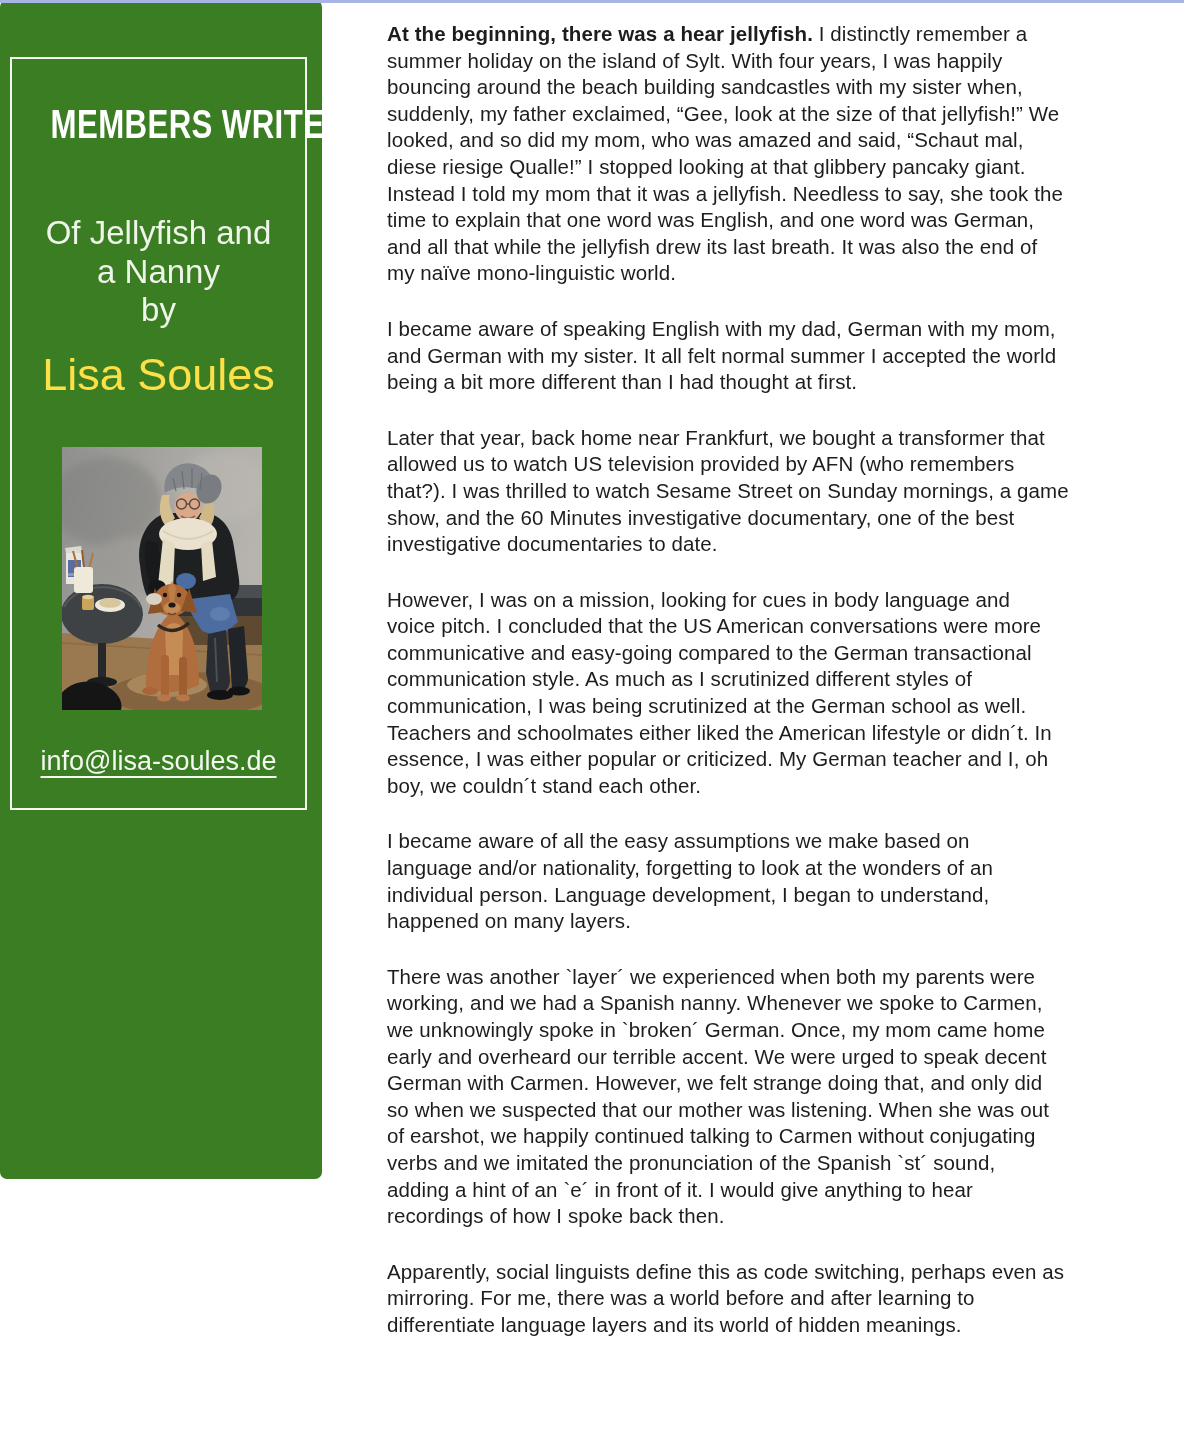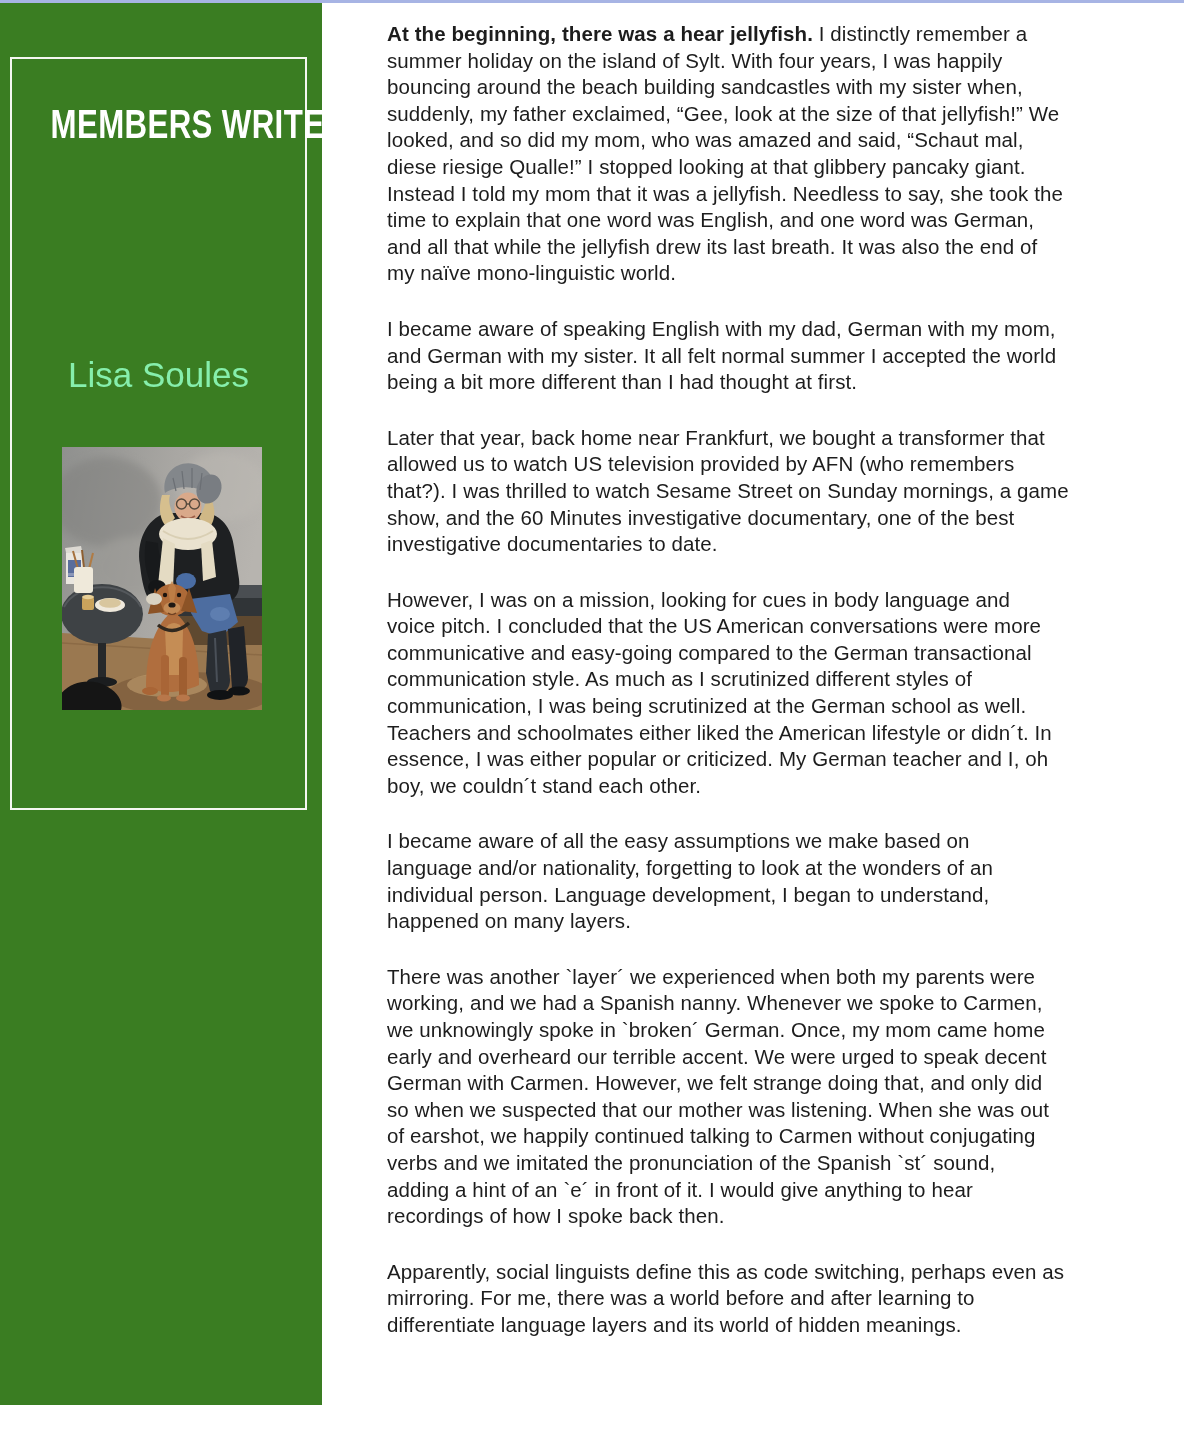--- a/index.html
+++ b/index.html
@@ -3,38 +3,38 @@
 <meta charset="utf-8">
 <style>
   html,body{margin:0;padding:0;background:#ffffff;}
   .page{
     position:relative; width:1184px; height:1451px; overflow:hidden;
     background:#ffffff;
     font-family:"Liberation Sans","DejaVu Sans",sans-serif;
   }
   .top-strip{position:absolute;left:0;top:0;width:100%;height:3px;z-index:5;}
   
-  .sidebar{position:absolute;left:0;top:0;width:322px;height:1405px;}
+  .sidebar{position:absolute;left:0;top:0;width:322px;height:1179px;border-radius:7px;}
   .sidebar-frame{
     position:absolute;left:10px;top:57px;width:297px;height:753px;
     border:2px solid #f4f7f1;box-sizing:border-box;
   }
   .sb-heading{
     position:absolute;left:0;right:0;top:45px;margin:0;
     text-align:center;color:#ffffff;font-size:40px;font-weight:bold;line-height:40px;
   }
   .sb-heading-inner{display:inline-block;transform:scaleX(0.78);transform-origin:center;white-space:nowrap;letter-spacing:0.5px;}
   .sb-title{
     position:absolute;left:0;right:0;top:155px;
     text-align:center;color:#eff5ea;font-size:33px;line-height:38.5px;
     white-space:pre-line;font-weight:400;
   }
   .sb-author{
     position:absolute;left:0;right:0;top:296px;
-    text-align:center;color:#86efac;font-size:35px;line-height:40px;font-weight:400;
+    text-align:center;color:#fde047;font-size:45px;line-height:40px;font-weight:400;
   }
   .sb-photo{position:absolute;left:50px;top:388px;width:200px;height:263px;overflow:hidden;}
   .sb-photo svg{display:block;width:100%;height:100%;}
   .sb-email{
     position:absolute;left:0;right:0;top:686px;
     text-align:center;color:#f3f8f0;font-size:27px;line-height:32px;
     text-decoration:underline;text-underline-offset:6px;text-decoration-thickness:1.5px;
     cursor:pointer;
   }
   
@@ -48,20 +48,23 @@
 </style>
 </head>
 <body>
 
 <div class="page" style="background: rgb(255, 255, 255);">
   <div class="top-strip" style="background: rgb(167, 180, 228);"></div>
 
   <aside class="sidebar" style="background: rgb(58, 125, 34);">
     <div class="sidebar-frame">
       <h1 class="sb-heading"><span class="sb-heading-inner">MEMBERS WRITE</span></h1>
+      <div class="sb-title">Of Jellyfish and
+a Nanny
+by</div>
       <div class="sb-author">Lisa Soules</div>
 
       <div class="sb-photo">
         <svg viewBox="0 0 200 263" preserveAspectRatio="none" aria-hidden="true">
           <defs>
             <linearGradient id="gWall" x1="0" y1="0" x2="1" y2="0.25">
               <stop offset="0" stop-color="#8f908e"></stop>
               <stop offset="0.55" stop-color="#a9a7a3"></stop>
               <stop offset="1" stop-color="#b7b4af"></stop>
             </linearGradient>
@@ -145,20 +148,21 @@
           <circle cx="117" cy="148" r="2.2" fill="#1c140e"></circle>
           <ellipse cx="92" cy="152" rx="8" ry="6" fill="#d9d2c2"></ellipse>
           <rect x="99" y="208" width="8" height="42" rx="3.5" fill="#a96536"></rect>
           <rect x="117" y="210" width="8" height="40" rx="3.5" fill="#9f5e30"></rect>
           <ellipse cx="102" cy="251" rx="7" ry="3.5" fill="#b8774a"></ellipse>
           <ellipse cx="121" cy="251" rx="7" ry="3.5" fill="#b8774a"></ellipse>
           <ellipse cx="88" cy="244" rx="8" ry="4" fill="#a96536"></ellipse>
         </svg>
       </div>
 
+      <a class="sb-email">info@lisa-soules.de</a>
     </div>
   </aside>
 
   <main class="article">
     <p class="para"><strong>At the beginning, there was a hear jellyfish.</strong> <span class="lines">I distinctly remember a
 summer holiday on the island of Sylt. With four years, I was happily
 bouncing around the beach building sandcastles with my sister when,
 suddenly, my father exclaimed, “Gee, look at the size of that jellyfish!” We
 looked, and so did my mom, who was amazed and said, “Schaut mal,
 diese riesige Qualle!” I stopped looking at that glibbery pancaky giant.

